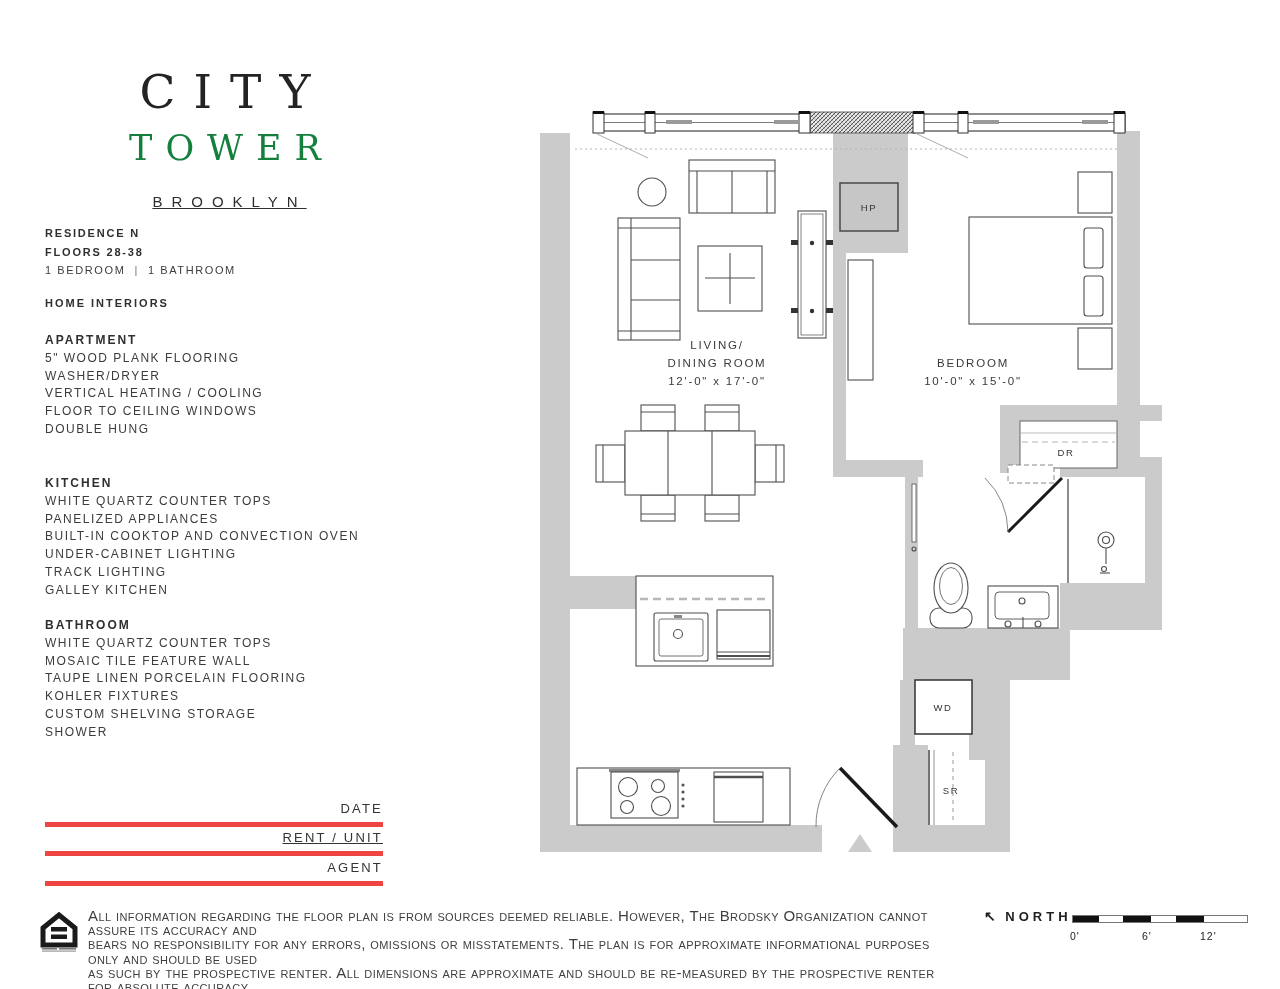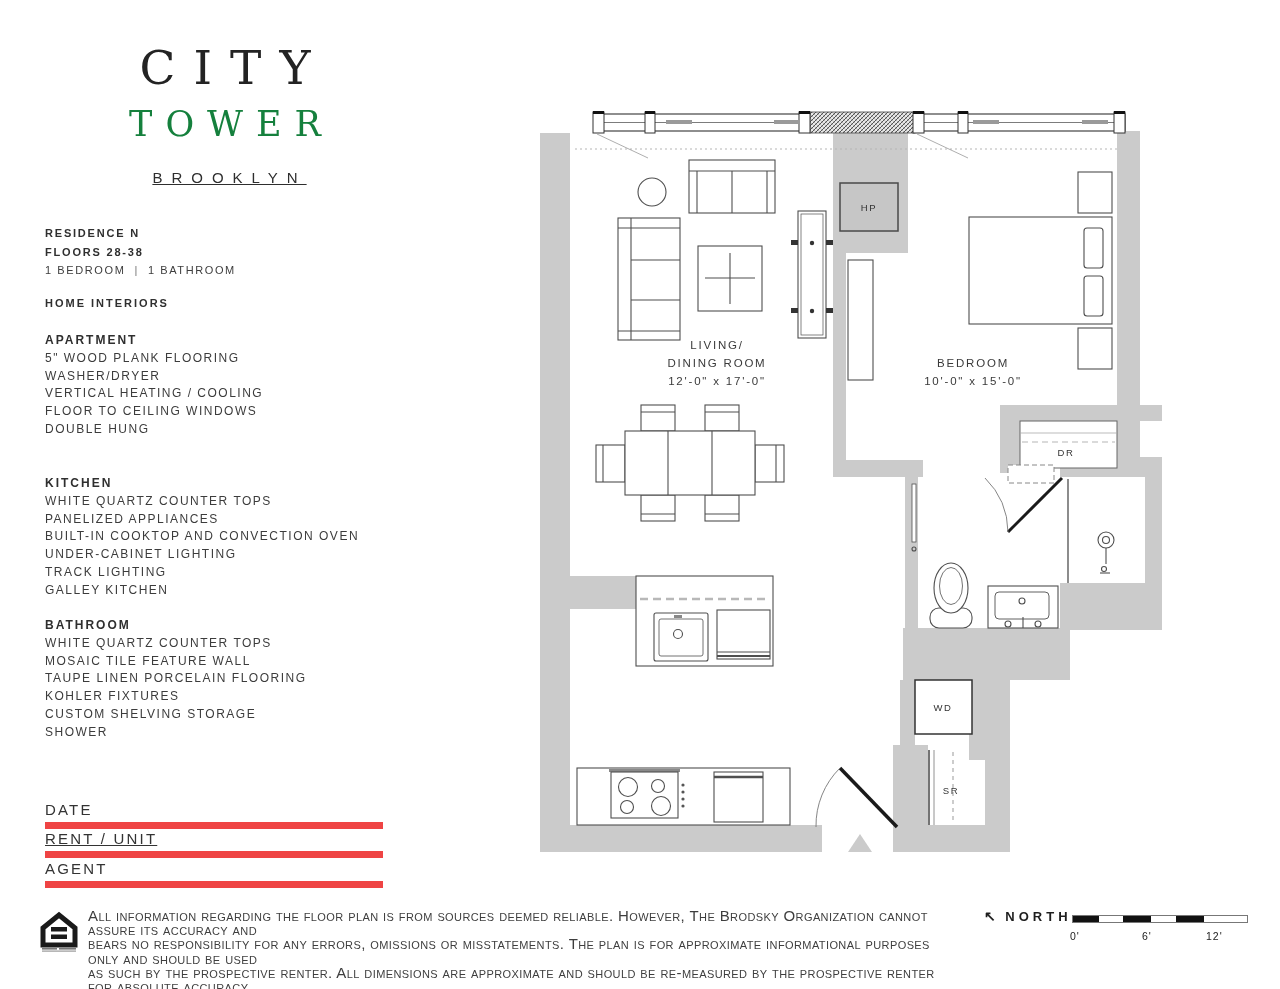--- a/index.html
+++ b/index.html
@@ -1,40 +1,40 @@
 <!DOCTYPE html>
 <html><head>
 <meta charset="utf-8">
 <style>
   html,body{margin:0;padding:0;background:#ffffff;}
   body{width:1280px;height:989px;position:relative;font-family:"Liberation Sans",sans-serif;color:#383838;overflow:hidden;}
   .abs{position:absolute;}
 
   
   .logo{left:45px;top:40px;width:360px;text-align:center;}
-  .logo-line1{font-family:"DejaVu Serif",serif;font-size:47px;letter-spacing:18px;padding-left:18px;color:#232323;line-height:56px;}
+  .logo-line1{font-family:"DejaVu Serif",serif;font-size:47px;letter-spacing:18px;padding-left:18px;color:#232323;line-height:56px;margin-top:24px;}
   .logo-line2{font-family:"DejaVu Serif",serif;font-size:35px;letter-spacing:13px;padding-left:13px;color:#15803d;line-height:56px;}
   .logo-sub{font-size:15px;letter-spacing:9px;padding-left:9px;color:#2e2e2e;margin-top:17px;text-decoration:underline;}
 
   
   .residence{left:45px;top:224px;font-size:11px;letter-spacing:1.8px;line-height:18.7px;}
   .res-bold{font-weight:bold;color:#2f2f2f;}
   .res-light{color:#3d3d3d;letter-spacing:1.6px;}
   .res-sep{color:#777;padding:0 9px;font-weight:normal;}
   .home-interiors{left:45px;top:297px;font-size:11px;font-weight:bold;letter-spacing:2px;color:#2f2f2f;}
 
   
   .section{left:45px;width:360px;font-size:12px;letter-spacing:1.5px;line-height:17.75px;color:#3c3c3c;}
   .sec-apartment{top:332px;}
   .sec-kitchen{top:475px;}
   .sec-bathroom{top:617px;}
   .section .sec-title{font-weight:bold;letter-spacing:2px;color:#2f2f2f;}
 
   
-  .sig{left:45px;width:338px;height:21px;border-bottom:7px solid #ef4444;font-size:15px;letter-spacing:2.2px;color:#333;}
+  .sig{left:45px;width:338px;height:21px;border-bottom:5px solid #ef4444;font-size:13px;letter-spacing:2.2px;color:#333;text-align:right;}
   .sig-date{top:801px;}
   .sig-rent{top:830px;text-decoration:underline;}
   .sig-agent{top:860px;}
 
   
   .plan{left:535px;top:105px;width:635px;height:770px;}
   .plan svg{display:block;}
   text{font-family:"Liberation Sans",sans-serif;}
   .room-label{font-size:11.5px;letter-spacing:1.8px;fill:#3a3a3a;}
   .fix-label{font-size:9.5px;letter-spacing:1.6px;fill:#333;}
@@ -42,21 +42,21 @@
   
   .eho{left:36px;top:906px;width:46px;height:48px;}
   .disclaimer{left:88px;top:909px;width:872px;font-size:15px;line-height:14.2px;letter-spacing:0.4px;color:#3e3e3e;font-variant:small-caps;}
   .north{left:984px;top:908px;font-size:13px;font-weight:bold;letter-spacing:4px;color:#1e1e1e;white-space:nowrap;}
   .north .arrow{font-size:14px;letter-spacing:2px;}
   .scalebar{left:1072px;top:915px;width:176px;}
   .bar{position:relative;width:174px;height:6px;background:#fff;border:1px solid #777;}
   .bar .seg{position:absolute;top:0;height:6px;background:#111;}
   .scale-labels{position:relative;height:14px;margin-top:7px;font-size:10.5px;letter-spacing:1px;color:#222;}
   .scale-labels span{position:absolute;top:0;}
-  .sl-0{left:-2px;} .sl-6{left:70px;} .sl-12{left:134px;}
+  .sl-0{left:-2px;} .sl-6{left:70px;} .sl-12{left:128px;}
 </style>
 </head>
 <body>
 
 <div class="abs logo">
   <div class="logo-line1">CITY</div>
   <div class="logo-line2">TOWER</div>
   <div class="logo-sub">BROOKLYN</div>
 </div>
 

